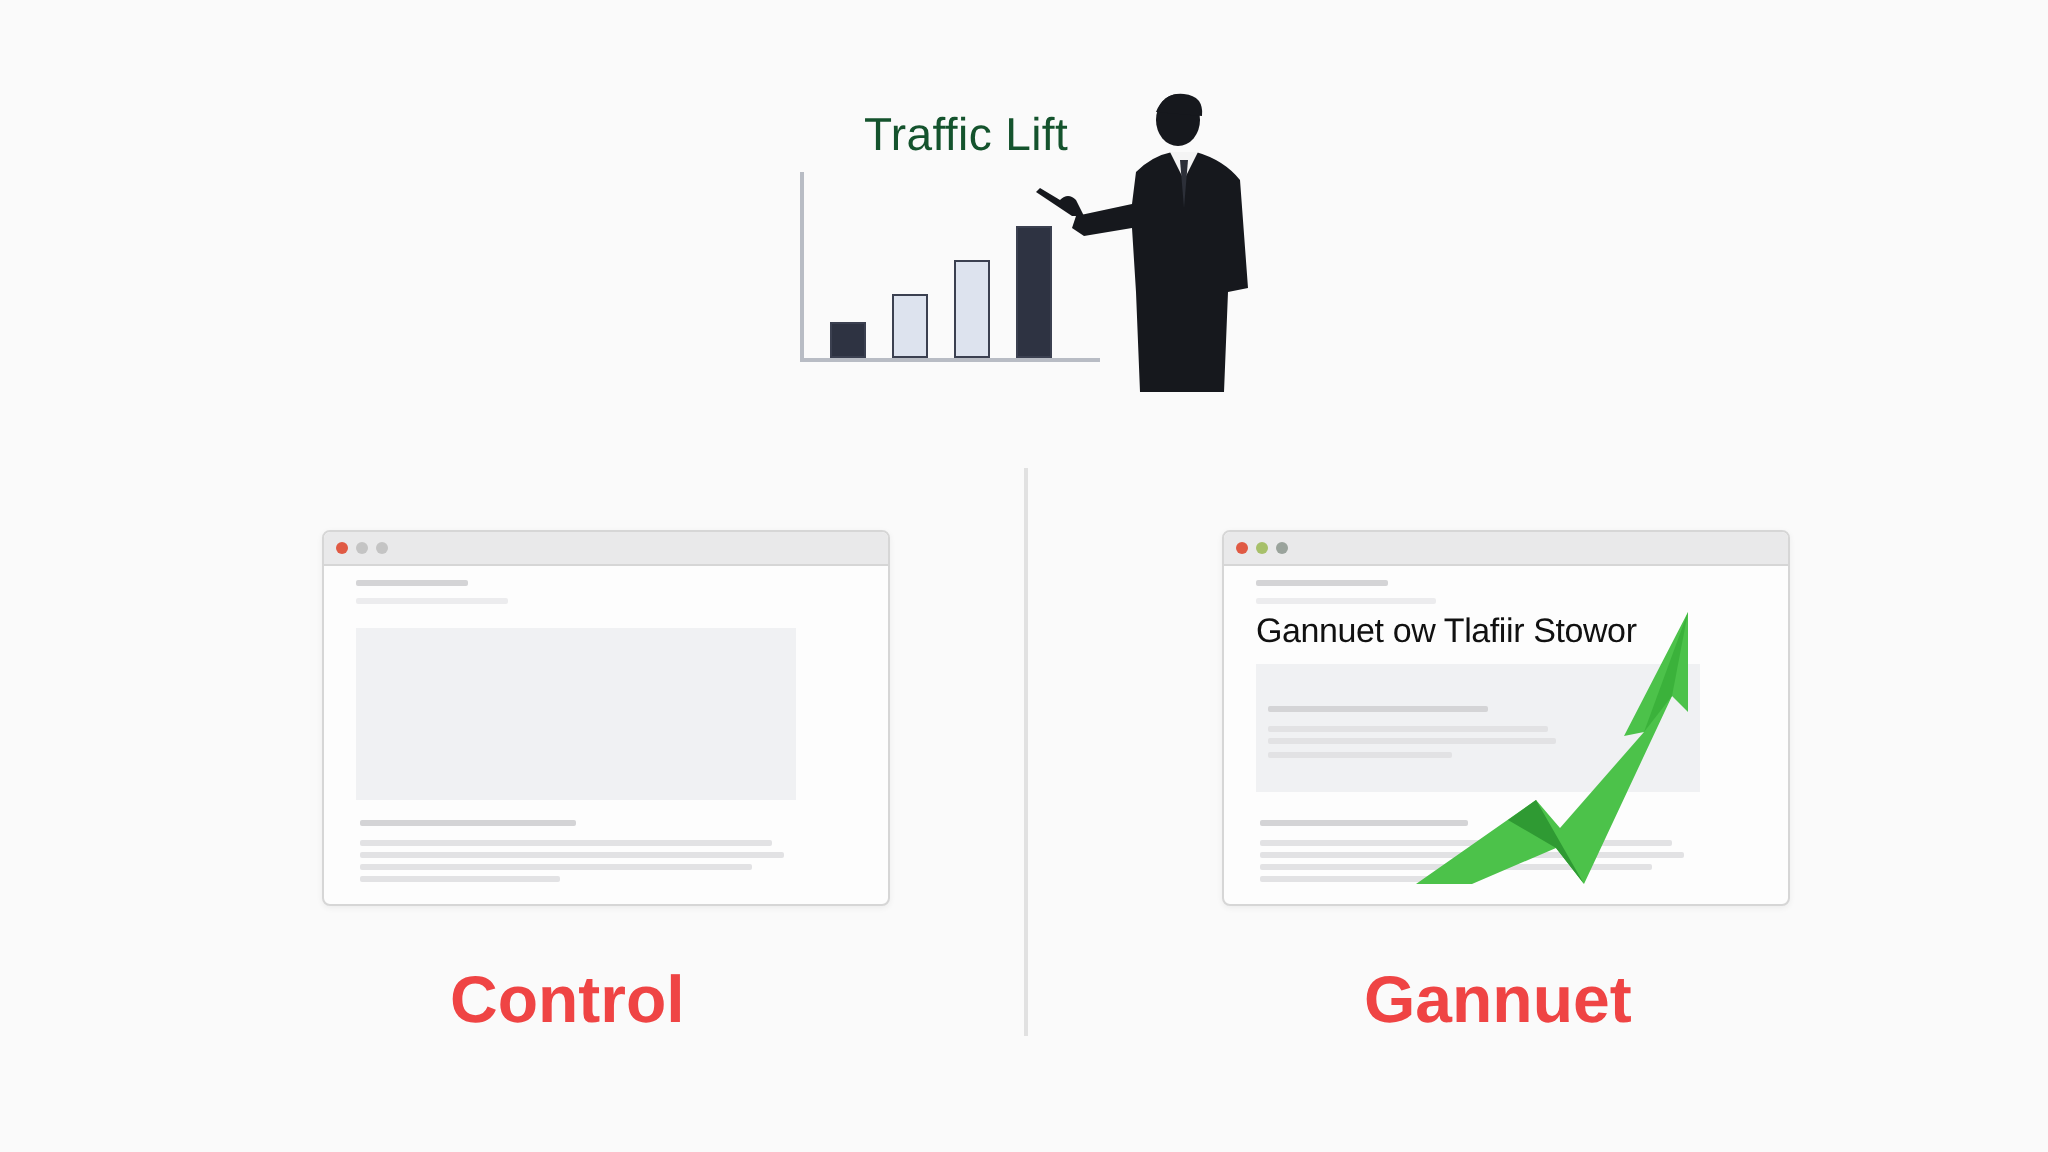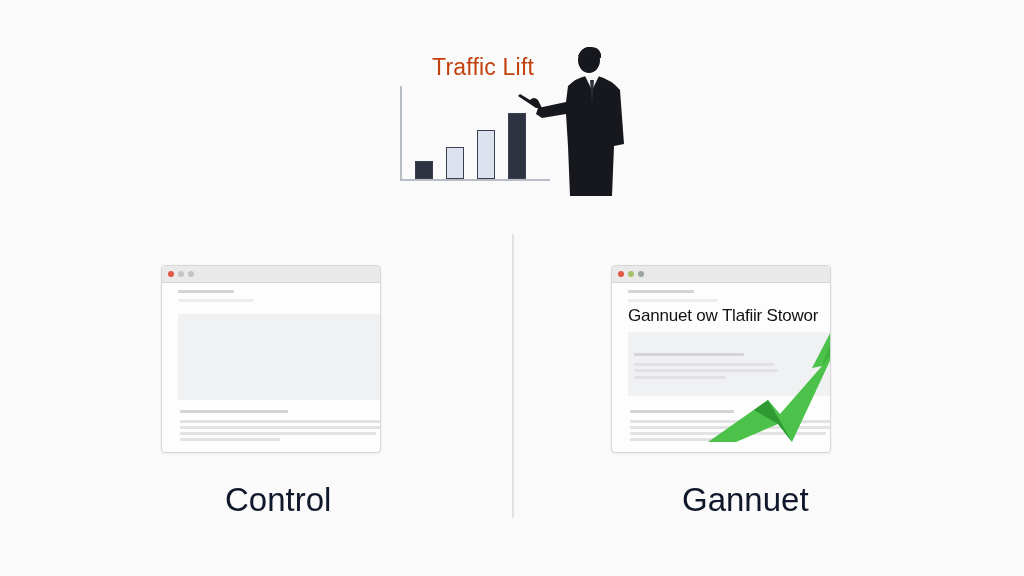--- a/index.html
+++ b/index.html
@@ -5,48 +5,48 @@
   html, body { margin:0; padding:0; }
   body {
     width:1024px; height:576px; overflow:hidden; position:relative;
     background:#fafafa;
     font-family:"Liberation Sans", sans-serif;
   }
   .abs { position:absolute; }
 
   
   .chart-title {
-    left:432px; top:54px; font-size:23px; font-weight:normal; color:#c2410c;
+    left:432px; top:54px; font-size:23px; font-weight:normal; color:#14532d;
     letter-spacing:0.2px; font-family:"Liberation Sans", sans-serif;
   }
   .axis-y { left:400px; top:86px; width:1.5px; height:94px; background:#b8bcc4; }
   .axis-x { left:400px; top:179px; width:150px; height:1.5px; background:#b8bcc4; }
   .bar { position:absolute; bottom:397px; border:1px solid #3b4050; box-sizing:border-box; }
 
   
   .presenter { left:512px; top:44px; width:118px; height:154px; }
 
   
   .window {
-    position:absolute; width:220px; height:188px;
+    position:absolute; width:284px; height:188px;
     background:#fdfdfd; border:1.5px solid #d6d6d6; border-radius:4px;
     box-sizing:border-box; overflow:hidden;
     box-shadow:0 1px 3px rgba(0,0,0,0.06);
   }
   .window .titlebar {
     height:16px; background:#e9e9ea; border-bottom:1px solid #d6d6d6;
     display:flex; align-items:center; padding-left:6px; gap:4px;
   }
   .dot { width:6px; height:6px; border-radius:50%; }
   .line { position:absolute; height:3px; background:#e2e2e4; border-radius:1px; }
   .line.dark { background:#d4d4d6; }
   .block { position:absolute; background:#f0f1f3; }
 
   .label {
-    position:absolute; font-size:33px; font-weight:normal; color:#0f172a;
+    position:absolute; font-size:33px; font-weight:bold; color:#ef4444;
     font-family:"Liberation Sans", sans-serif;
   }
   .divider { left:512px; top:234px; width:1.5px; height:284px; background:#e1e1e1; }
 
   .variant-headline {
     position:absolute; left:16px; top:40px; font-size:17px; font-weight:normal;
     color:#111; white-space:nowrap; letter-spacing:-0.2px;
   }
   .arrow { position:absolute; left:96px; top:38px; width:150px; height:140px; }
 </style>

